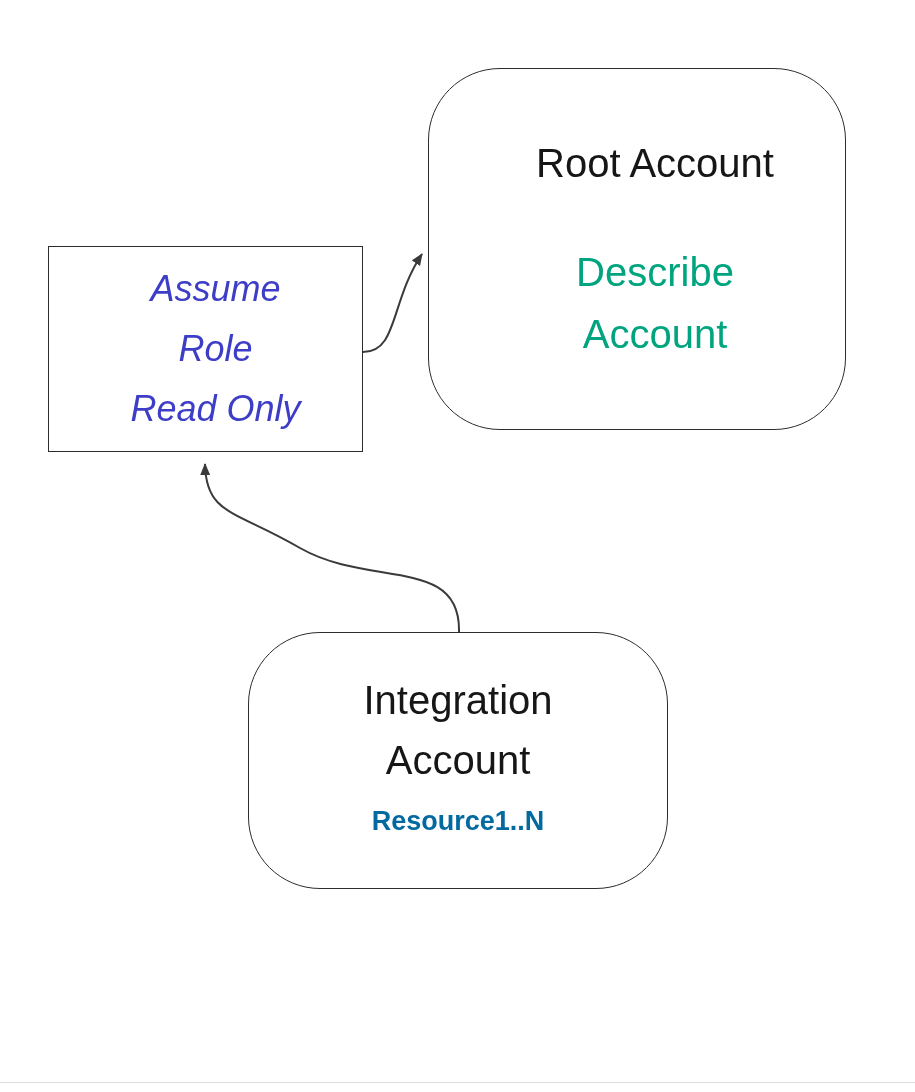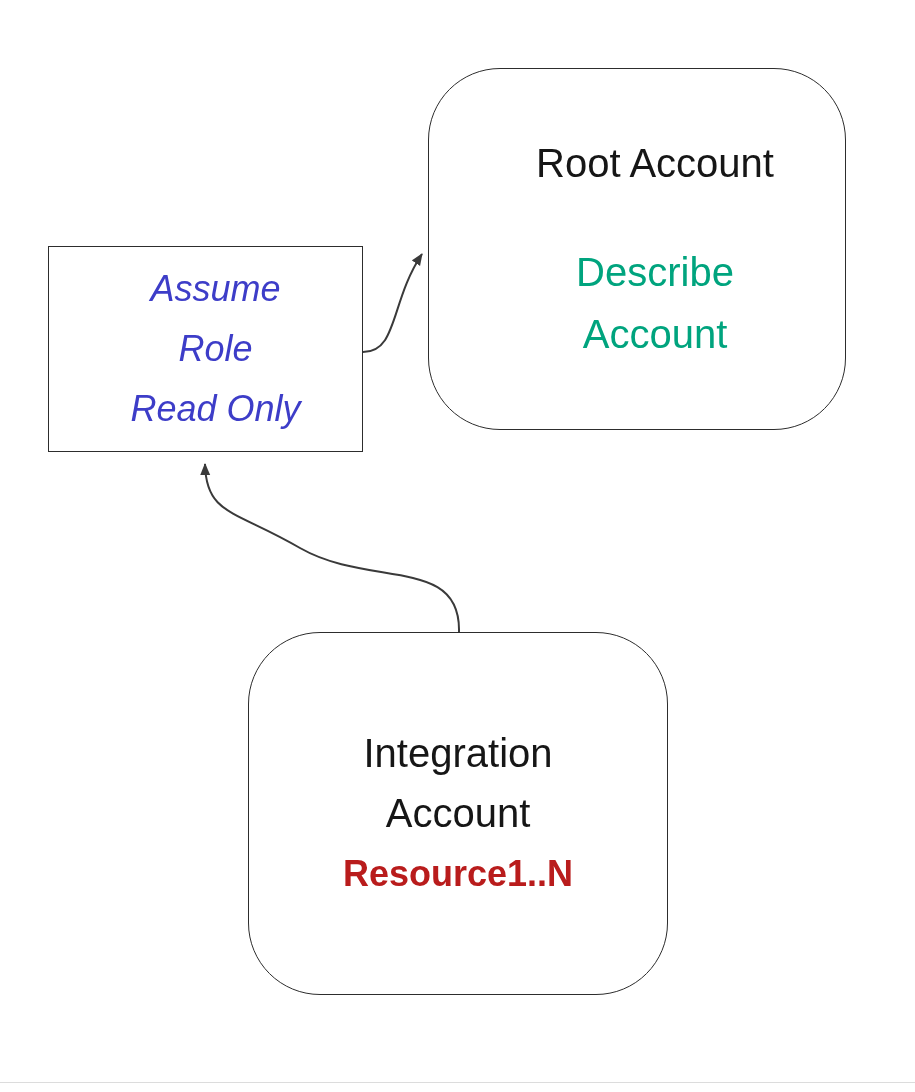--- a/index.html
+++ b/index.html
@@ -52,21 +52,21 @@
     left: 48px;
     top: 246px;
     width: 315px;
     height: 206px;
     padding-left: 20px;
   }
   .node-integration {
     left: 248px;
     top: 632px;
     width: 420px;
-    height: 363px;
+    height: 257px;
   }
   .node-title {
     font-size: 40px;
     line-height: 60px;
     color: #161616;
   }
   .node-action {
     margin-top: 48px;
     font-size: 40px;
     line-height: 62px;
@@ -78,24 +78,24 @@
     line-height: 60px;
     font-style: italic;
     color: #3d3dc8;
   }
   .integration-title {
     font-size: 40px;
     line-height: 60px;
     color: #161616;
   }
   .integration-resource {
-    font-size: 36px;
+    font-size: 27px;
     line-height: 62px;
     font-weight: 700;
-    color: #b91c1c;
+    color: #0369a1;
   }
   .bottom-line {
     position: absolute;
     left: 0;
     right: 0;
     bottom: 9px;
     height: 1px;
     background: #dcdcdc;
   }
 </style>

